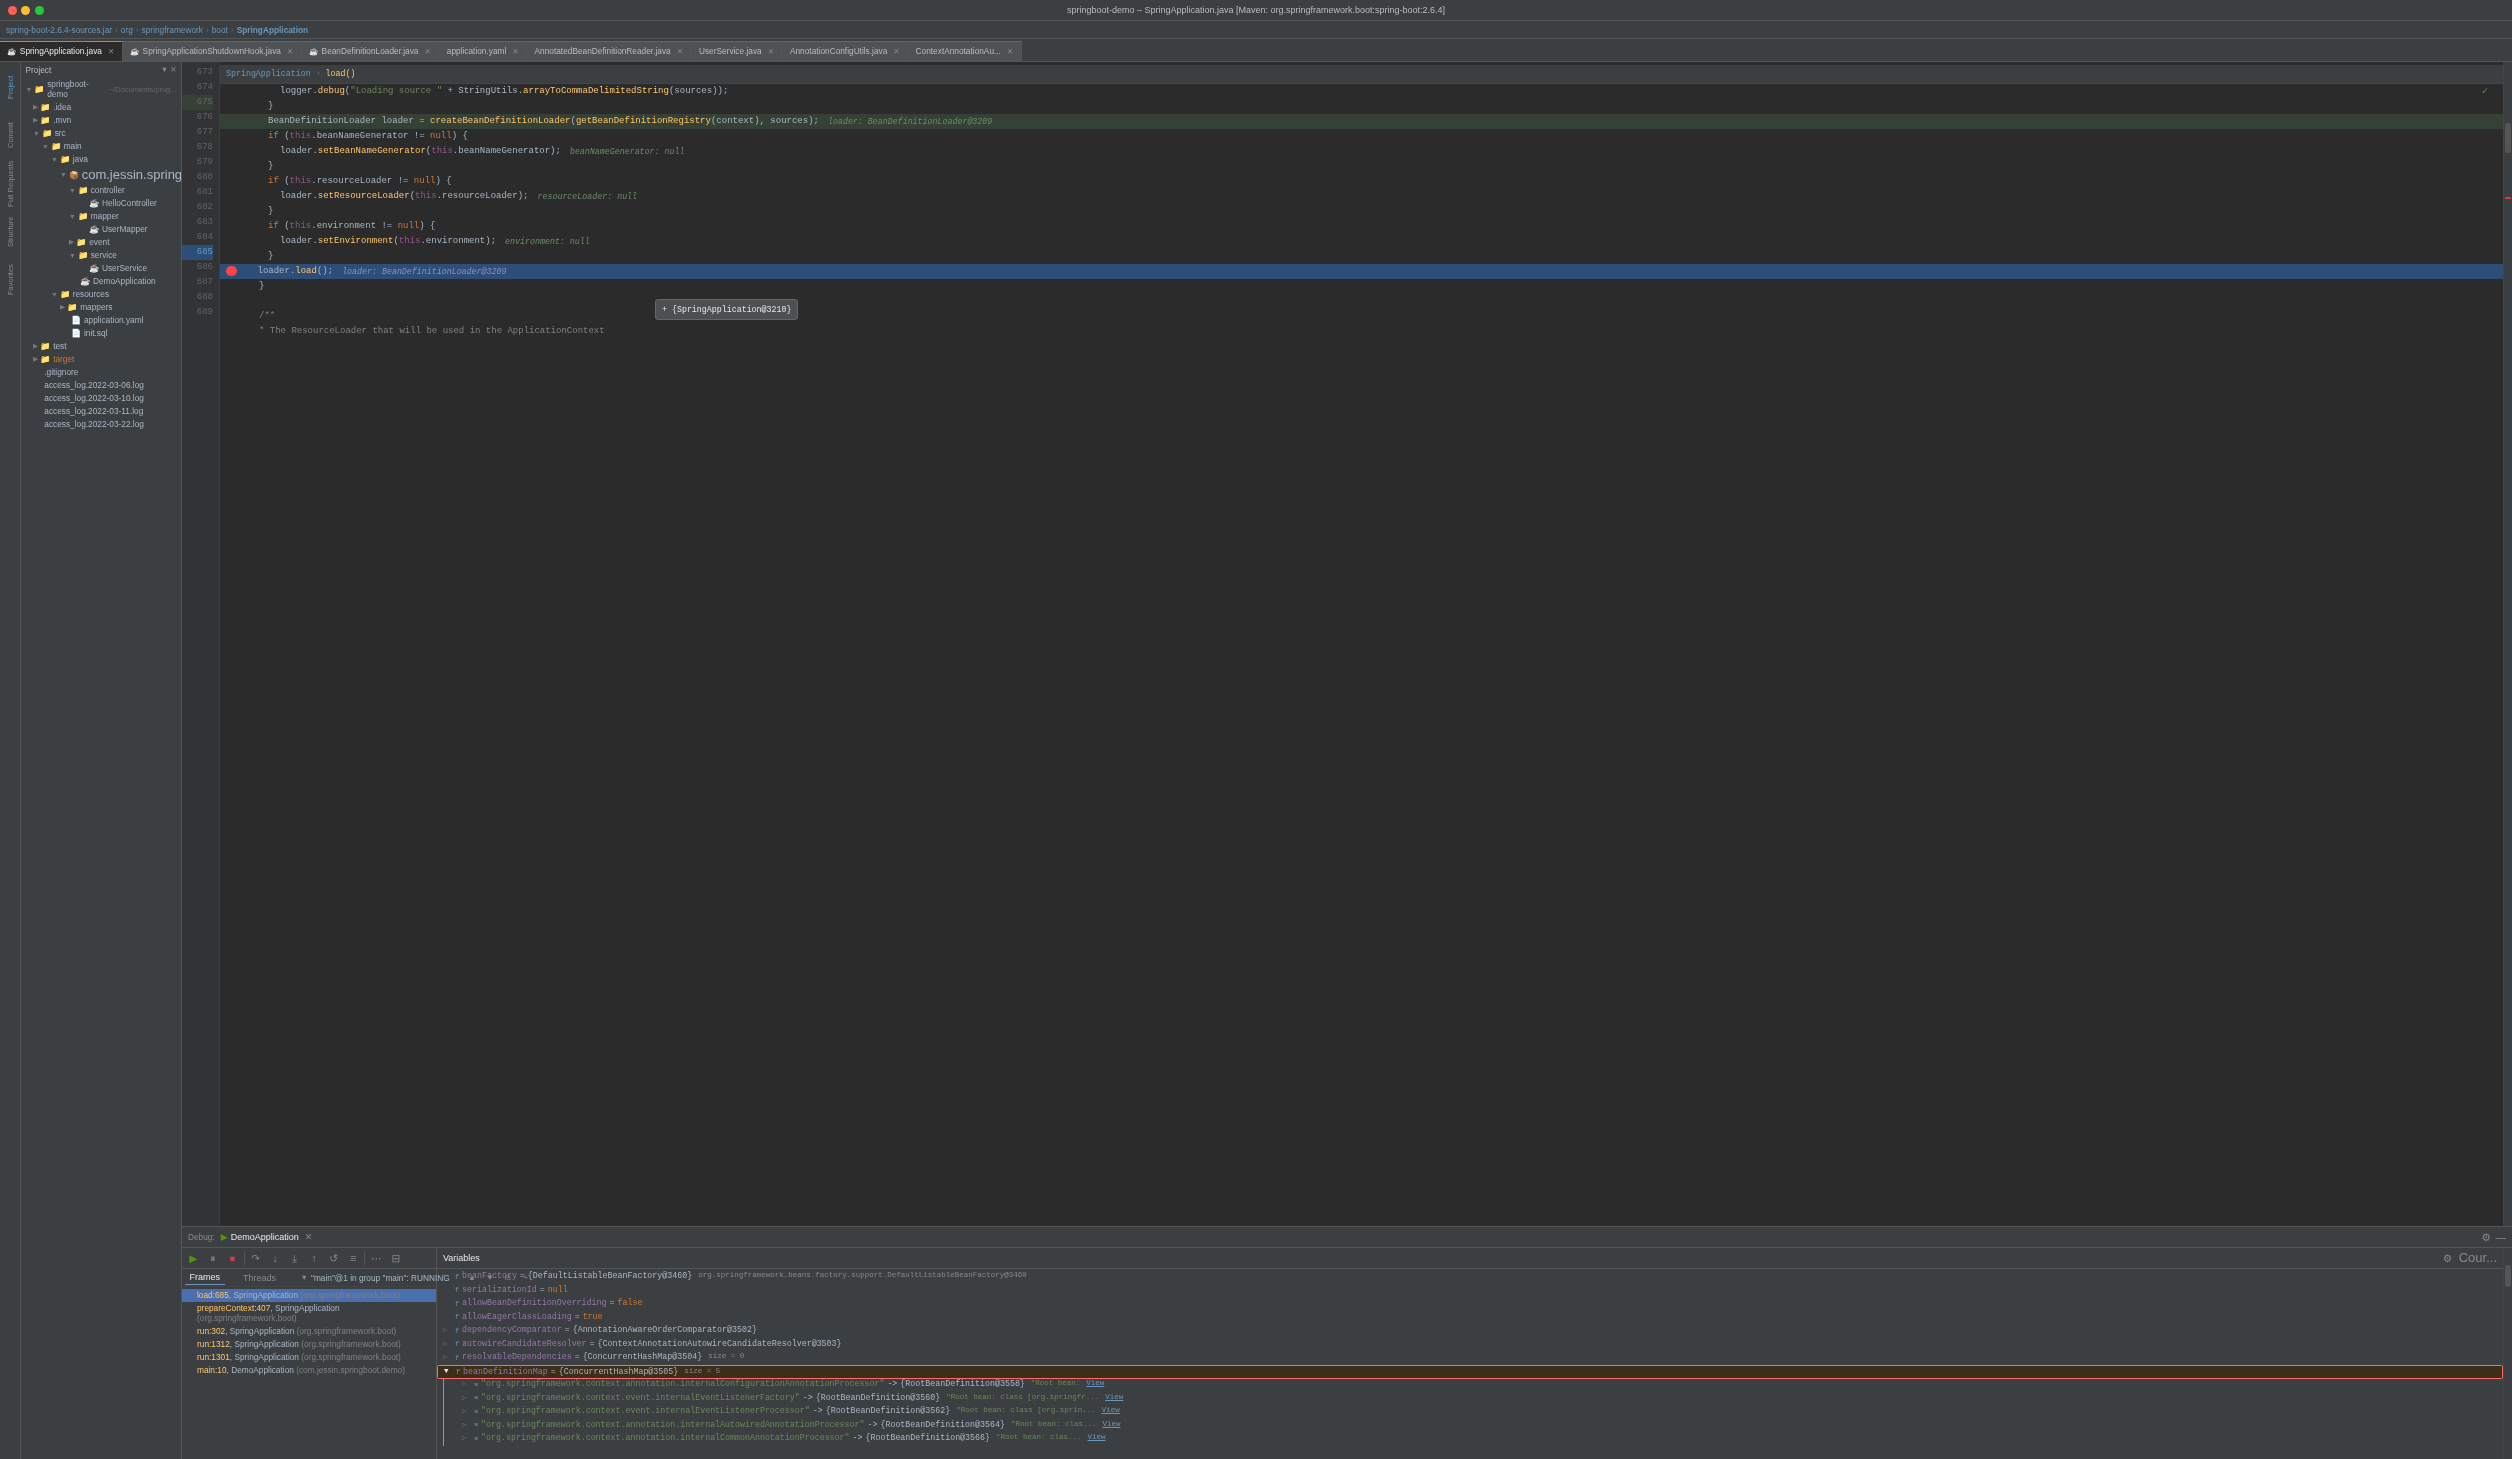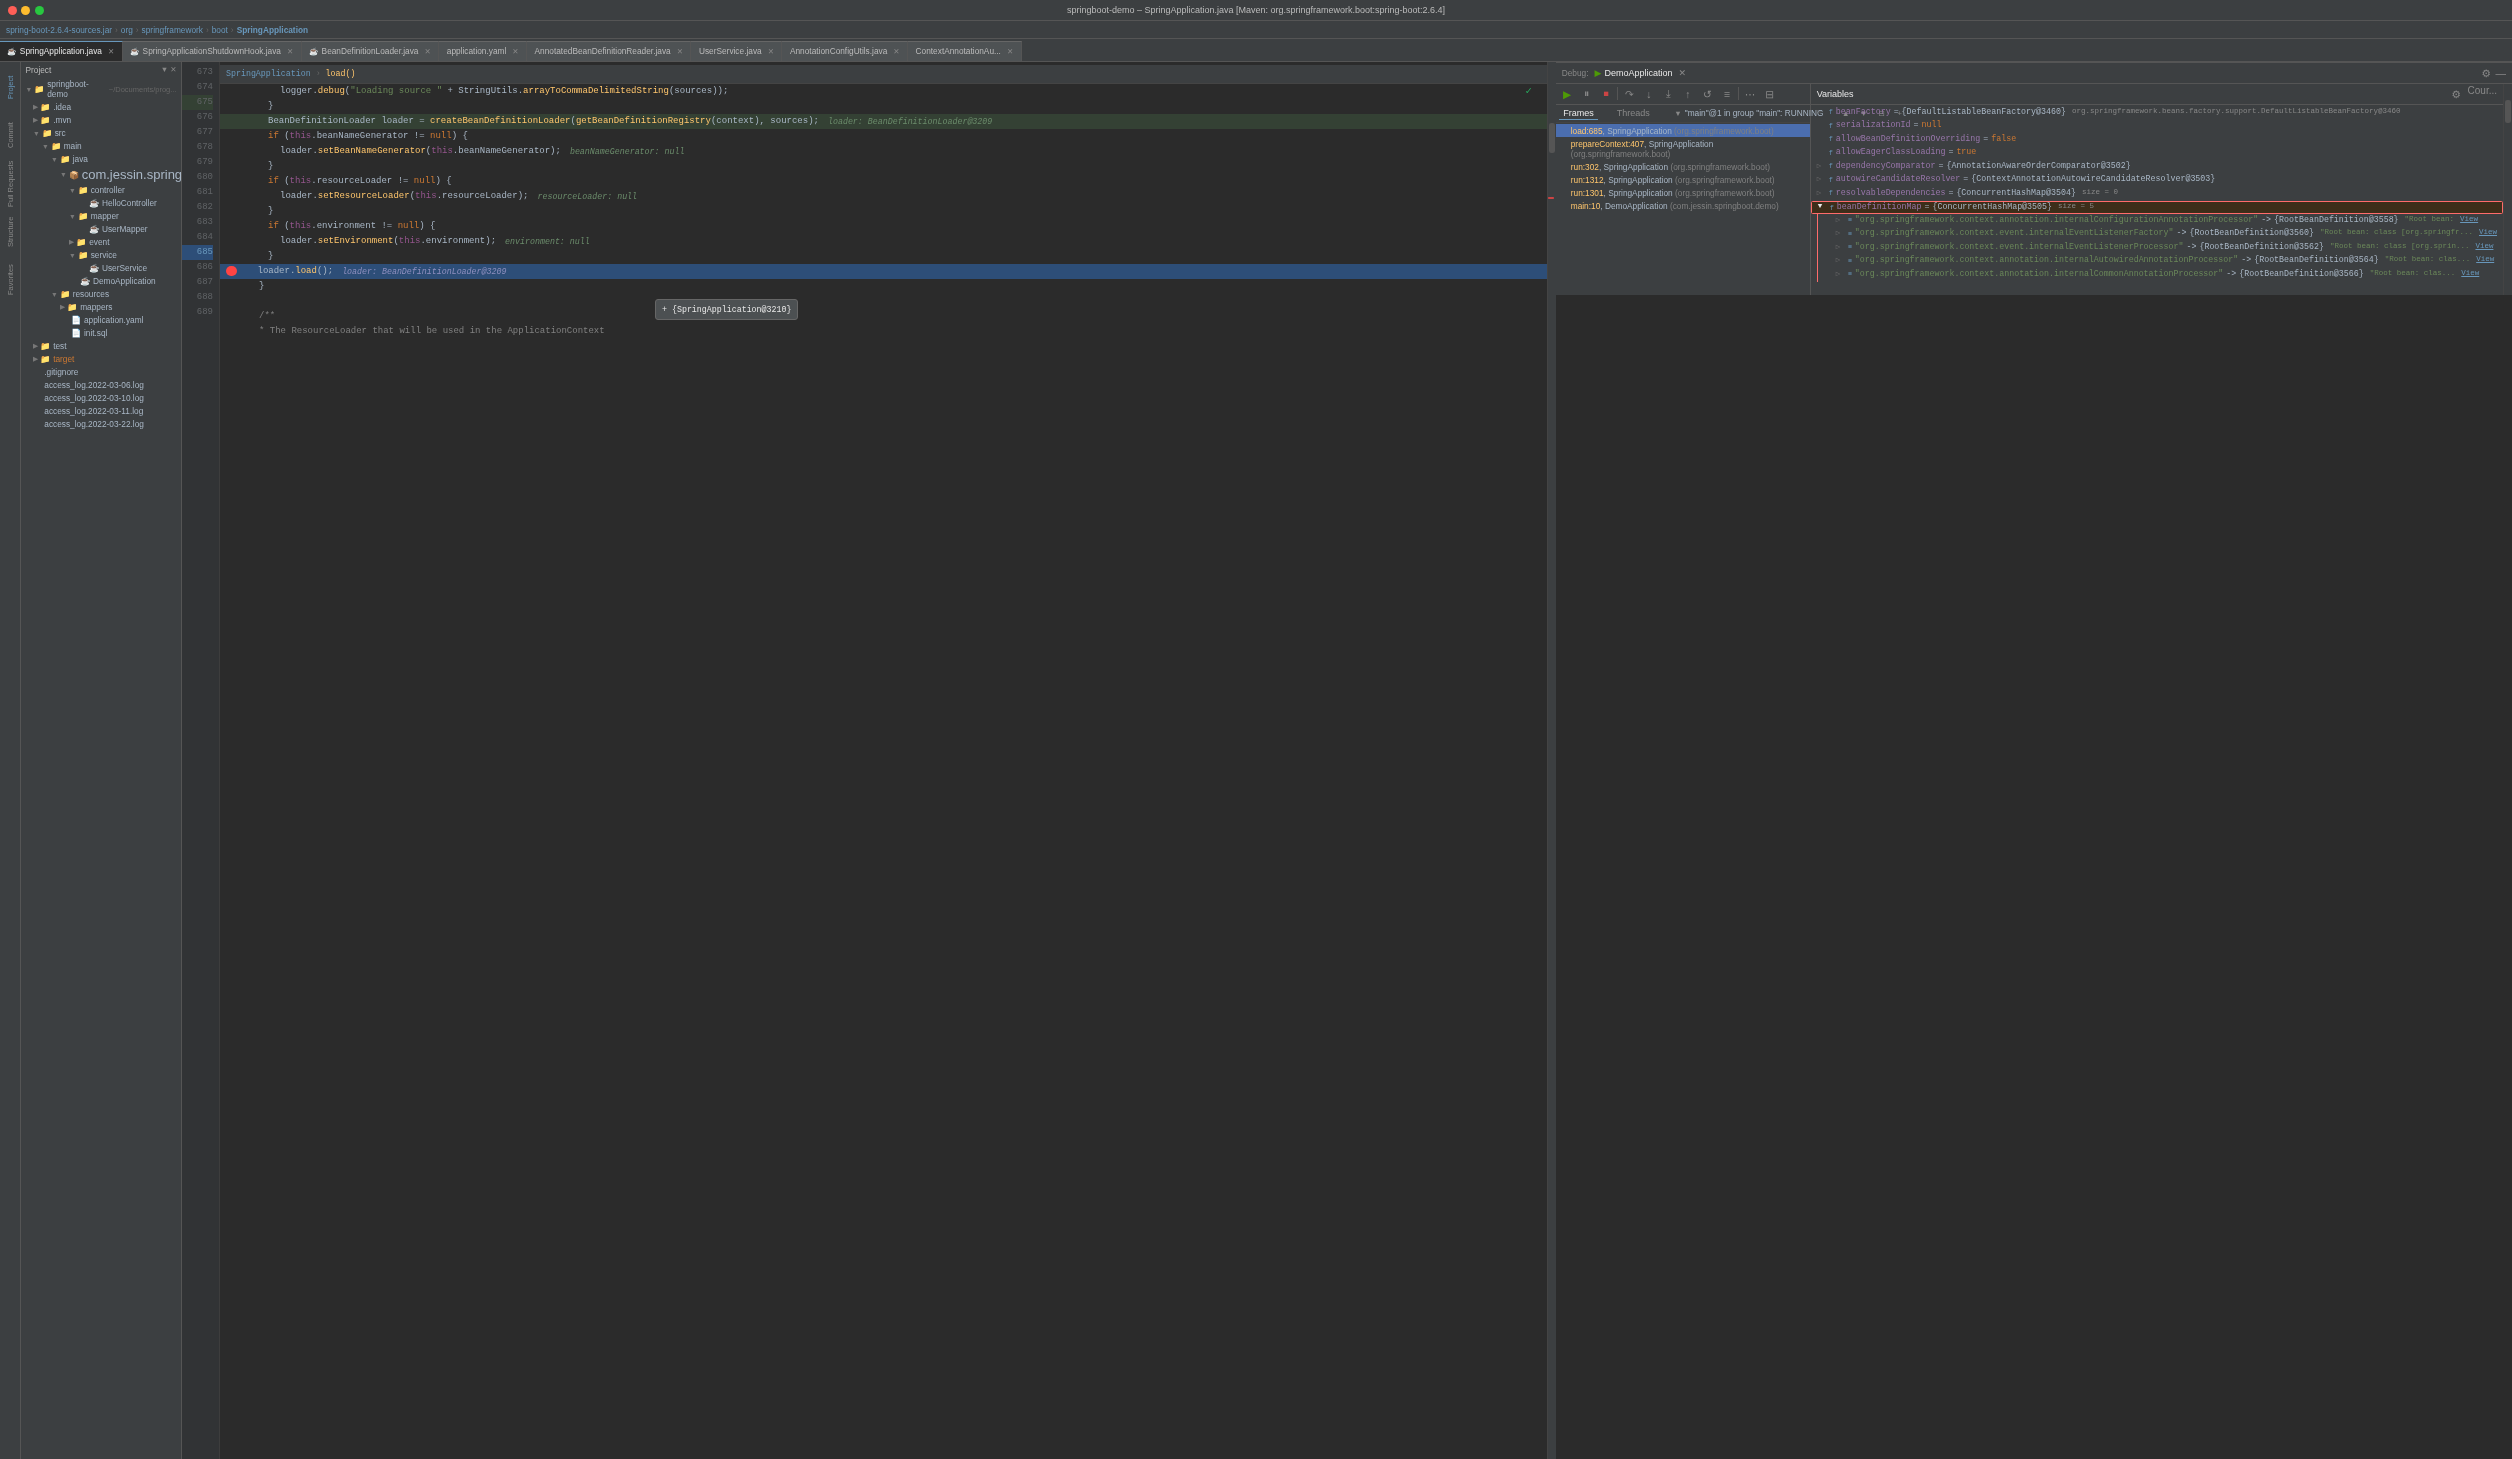--- a/index.html
+++ b/index.html
@@ -124,21 +124,21 @@
     .folder-icon { color: #7a7a7a; }
     .java-icon { color: #cc7832; }
     .yaml-icon { color: #6a8759; }
     .sql-icon { color: #9876aa; }
     .pkg-icon { color: #d4c97b; }
 
     
     #right-panel {
       flex: 1;
       display: flex;
-      flex-direction: row;
+      flex-direction: column;
       overflow: hidden;
     }
 
     
     #code-area {
       flex: 1;
       overflow: hidden;
       display: flex;
       background: #2b2b2b;
       position: relative;
@@ -809,21 +809,21 @@
               <span class="frame-method">main:10</span><span class="frame-class">, DemoApplication </span><span class="frame-pkg">(com.jessin.springboot.demo)</span>
             </div>
           </div>
         </div>
 
         <div id="variables-panel">
           <div id="variables-toolbar">
             <span style="color:#e8e8e8">Variables</span>
             <span style="margin-left:auto; display:flex; gap:3px">
               <div class="debug-btn">⚙</div>
-              <span style="color:#888; font-size:10px">Cour...</span>
+              <span style="color:#888; font-size:13px">Cour...</span>
             </span>
           </div>
           <div id="variables-list">
 
             <div class="var-item">
               <span class="var-expand">▷</span>
               <span class="var-icon">f</span>
               <span class="var-name">beanFactory</span>
               <span class="var-eq"> = </span>
               <span class="var-val">{DefaultListableBeanFactory@3460}</span>

